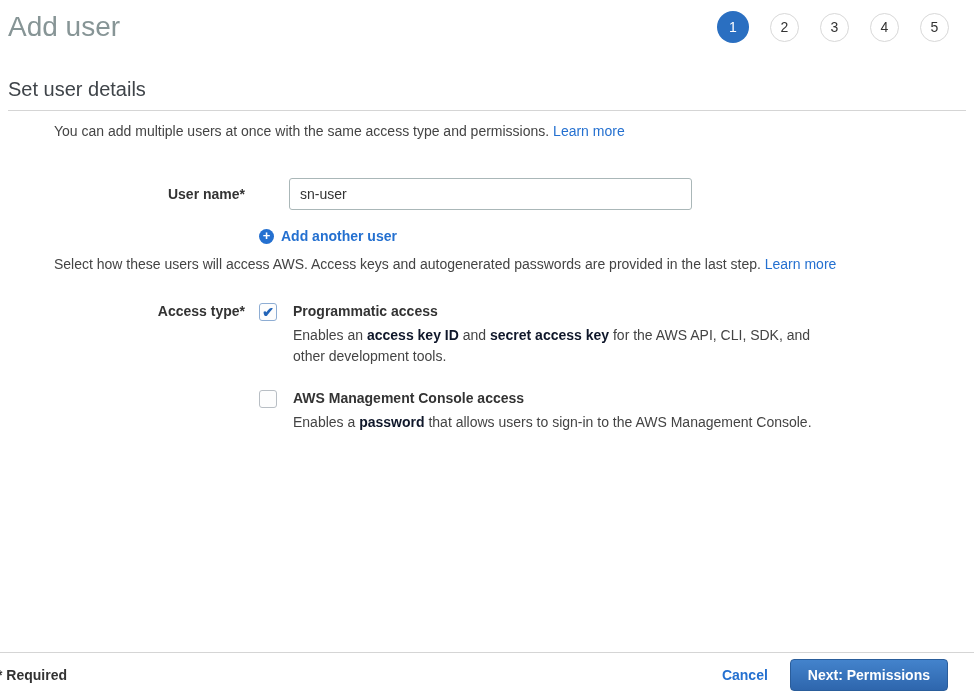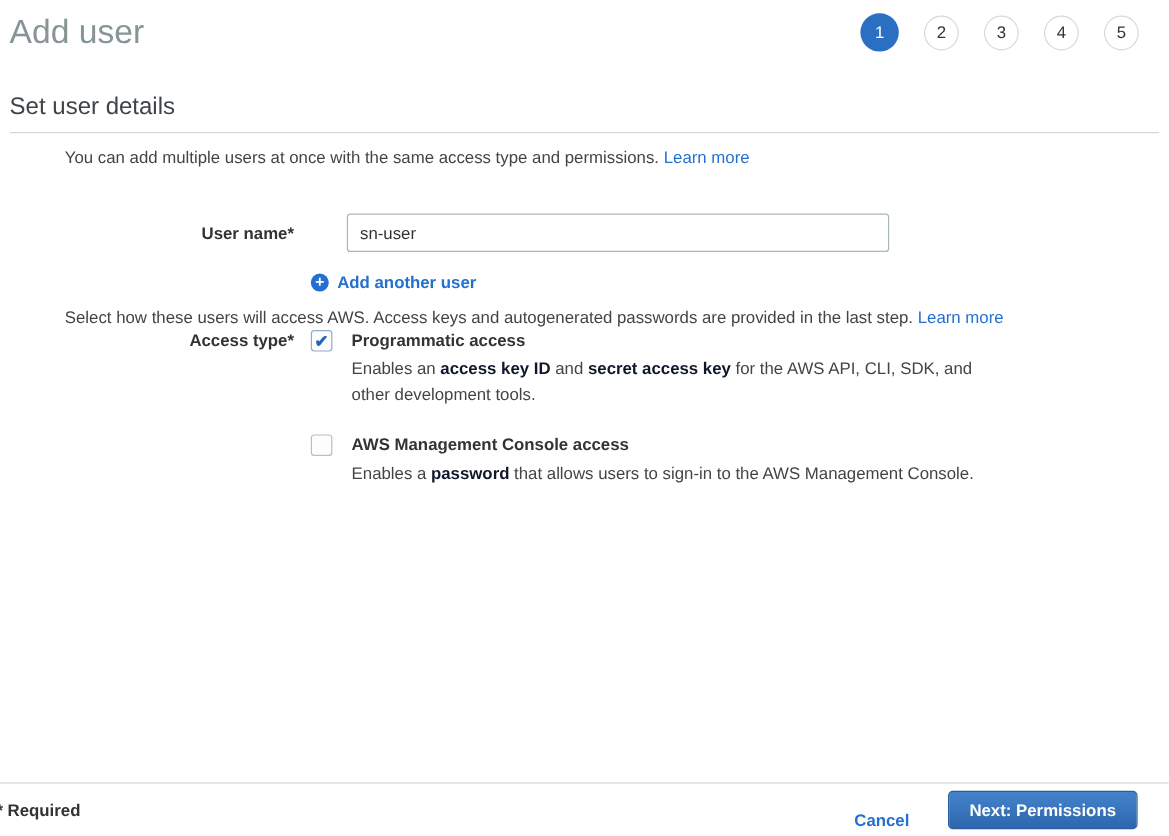--- a/index.html
+++ b/index.html
@@ -36,33 +36,33 @@
 
   
   .form-row { display: flex; align-items: flex-start; }
   .form-row.username { margin-top: 37px; gap: 30px; }
   .form-label {
     width: 237px; flex: 0 0 237px; text-align: right;
     font-weight: bold; font-size: 14px; color: #333333; padding-top: 8px;
   }
   .form-field { margin-left: 14px; }
   .text-input {
-    width: 452px; height: 32px; border: 1px solid #aab7b8; border-radius: 3px;
+    width: 403px; height: 32px; border: 1px solid #aab7b8; border-radius: 3px;
     font-family: "Liberation Sans", sans-serif; font-size: 14px; color: #333333;
     padding: 0 10px; outline: none; background: #ffffff;
   }
   .add-user-row { margin-top: 16px; margin-left: 251px; }
   .add-user-link { display: inline-flex; align-items: center; gap: 7px; font-size: 14px; font-weight: bold; color: #2470d0; text-decoration: none; cursor: pointer; }
   .plus-icon {
     width: 15px; height: 15px; border-radius: 50%; background: #2470d0;
     color: #ffffff; display: inline-flex; align-items: center; justify-content: center;
     font-size: 13px; font-weight: bold; line-height: 1; padding-bottom: 1px;
   }
 
-  .form-row.access { }
+  .form-row.access { margin-top: 28px; }
   .form-label.access-label { padding-top: 1px; }
   .option { display: flex; align-items: flex-start; }
   .option + .option { margin-top: 22px; }
   .checkbox {
     width: 18px; height: 18px; border-radius: 3px; background: #fdfdfd;
     border: 1px solid #b8bec4; margin-top: 1px; cursor: pointer;
     display: flex; align-items: center; justify-content: center; flex: 0 0 18px;
   }
   .checkbox.checked { border-color: #8eadd3; }
   .checkbox .check { font-size: 14px; line-height: 14px; color: #2264b8; font-weight: bold; }
@@ -71,21 +71,21 @@
   .option-desc { margin-top: 5px; font-size: 14px; line-height: 21px; color: #444444; width: 530px; }
   .option-desc b { color: #0f172a; }
 
   
   .footer {
     flex: 0 0 45px; border-top: 1px solid #d5d5d5; background: #ffffff;
     display: flex; align-items: center; justify-content: space-between;
     padding: 0 26px 0 8px;
   }
   .required-note { font-size: 14px; font-weight: bold; color: #333333; margin-left: -11px; white-space: nowrap; }
-  .footer-actions { display: flex; align-items: flex-end; gap: 32px; }
+  .footer-actions { display: flex; align-items: center; gap: 22px; }
   .cancel-link { font-size: 14px; font-weight: bold; color: #2470d0; text-decoration: none; cursor: pointer; }
   .next-button {
     font-family: "Liberation Sans", sans-serif;
     background: linear-gradient(180deg, #4383cc, #2e66ad);
     border: 1px solid #2a5d9b; border-radius: 4px;
     color: #ffffff; font-size: 14px; font-weight: bold;
     padding: 7px 17px; height: 32px; cursor: pointer;
   }
 </style>
 </head>

